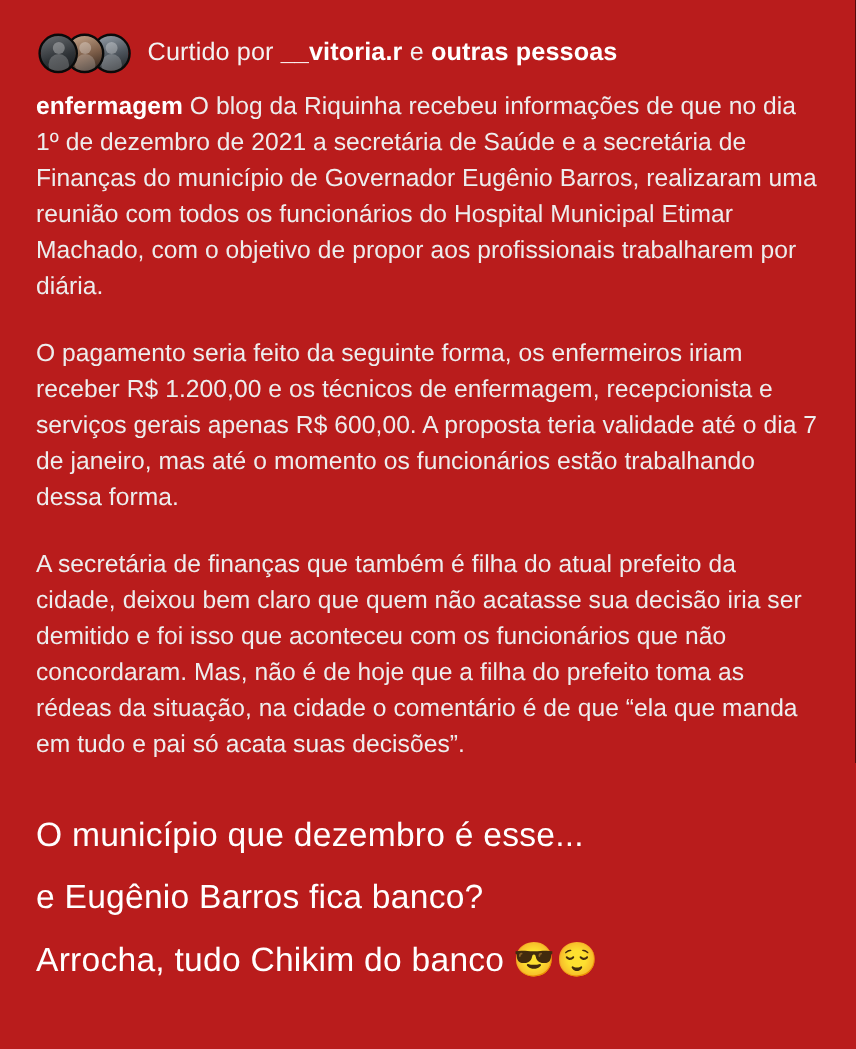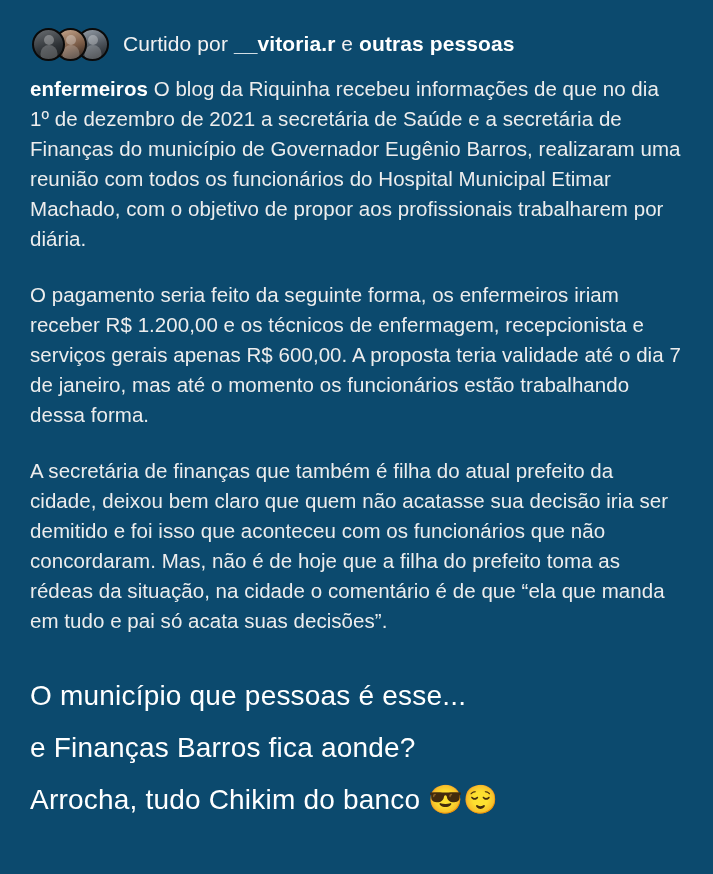--- a/index.html
+++ b/index.html
@@ -11,21 +11,21 @@
     width: 713px;
     height: 874px;
     overflow: hidden;
     font-family: "Liberation Sans", sans-serif;
     color: #ffffff;
   }
   .screen {
     position: relative;
     width: 713px;
     height: 874px;
-    background: #0c4a6e;
+    background: #b91c1c;
     box-sizing: border-box;
     padding: 22px 30px 0 30px;
   }
 
   
   .liked-row {
     display: flex;
     align-items: center;
     height: 44px;
     margin-bottom: 8px;
@@ -117,24 +117,24 @@
       <div class="avatar av1"></div>
       <div class="avatar av2"></div>
       <div class="avatar av3"></div>
     </div>
     <div class="liked-text">
       <span>Curtido por </span><span class="bold">__vitoria.r</span><span> e </span><span class="bold">outras pessoas</span>
     </div>
   </div>
 
   <div class="caption">
-    <p><span class="username">enfermeiros</span> <span>O blog da Riquinha recebeu informações de que no dia 1º de dezembro de 2021 a secretária de Saúde e a secretária de Finanças do município de Governador Eugênio Barros, realizaram uma reunião com todos os funcionários do Hospital Municipal Etimar Machado, com o objetivo de propor aos profissionais trabalharem por diária.</span></p>
+    <p><span class="username">enfermagem</span> <span>O blog da Riquinha recebeu informações de que no dia 1º de dezembro de 2021 a secretária de Saúde e a secretária de Finanças do município de Governador Eugênio Barros, realizaram uma reunião com todos os funcionários do Hospital Municipal Etimar Machado, com o objetivo de propor aos profissionais trabalharem por diária.</span></p>
     <p>O pagamento seria feito da seguinte forma, os enfermeiros iriam receber R$ 1.200,00 e os técnicos de enfermagem, recepcionista e serviços gerais apenas R$ 600,00. A proposta teria validade até o dia 7 de janeiro, mas até o momento os funcionários estão trabalhando dessa forma.</p>
     <p>A secretária de finanças que também é filha do atual prefeito da cidade, deixou bem claro que quem não acatasse sua decisão iria ser demitido e foi isso que aconteceu com os funcionários que não concordaram. Mas, não é de hoje que a filha do prefeito toma as rédeas da situação, na cidade o comentário é de que “ela que manda em tudo e pai só acata suas decisões”.</p>
   </div>
 
   <div class="closing">
-    <div class="line">O município que pessoas é esse...</div>
-    <div class="line">e Finanças Barros fica aonde?</div>
+    <div class="line">O município que dezembro é esse...</div>
+    <div class="line">e Eugênio Barros fica banco?</div>
     <div class="line"><span>Arrocha, tudo Chikim do banco </span><span class="emoji">😎</span><span class="emoji">😌</span></div>
   </div>
 
 </div>
 
 </body></html>

